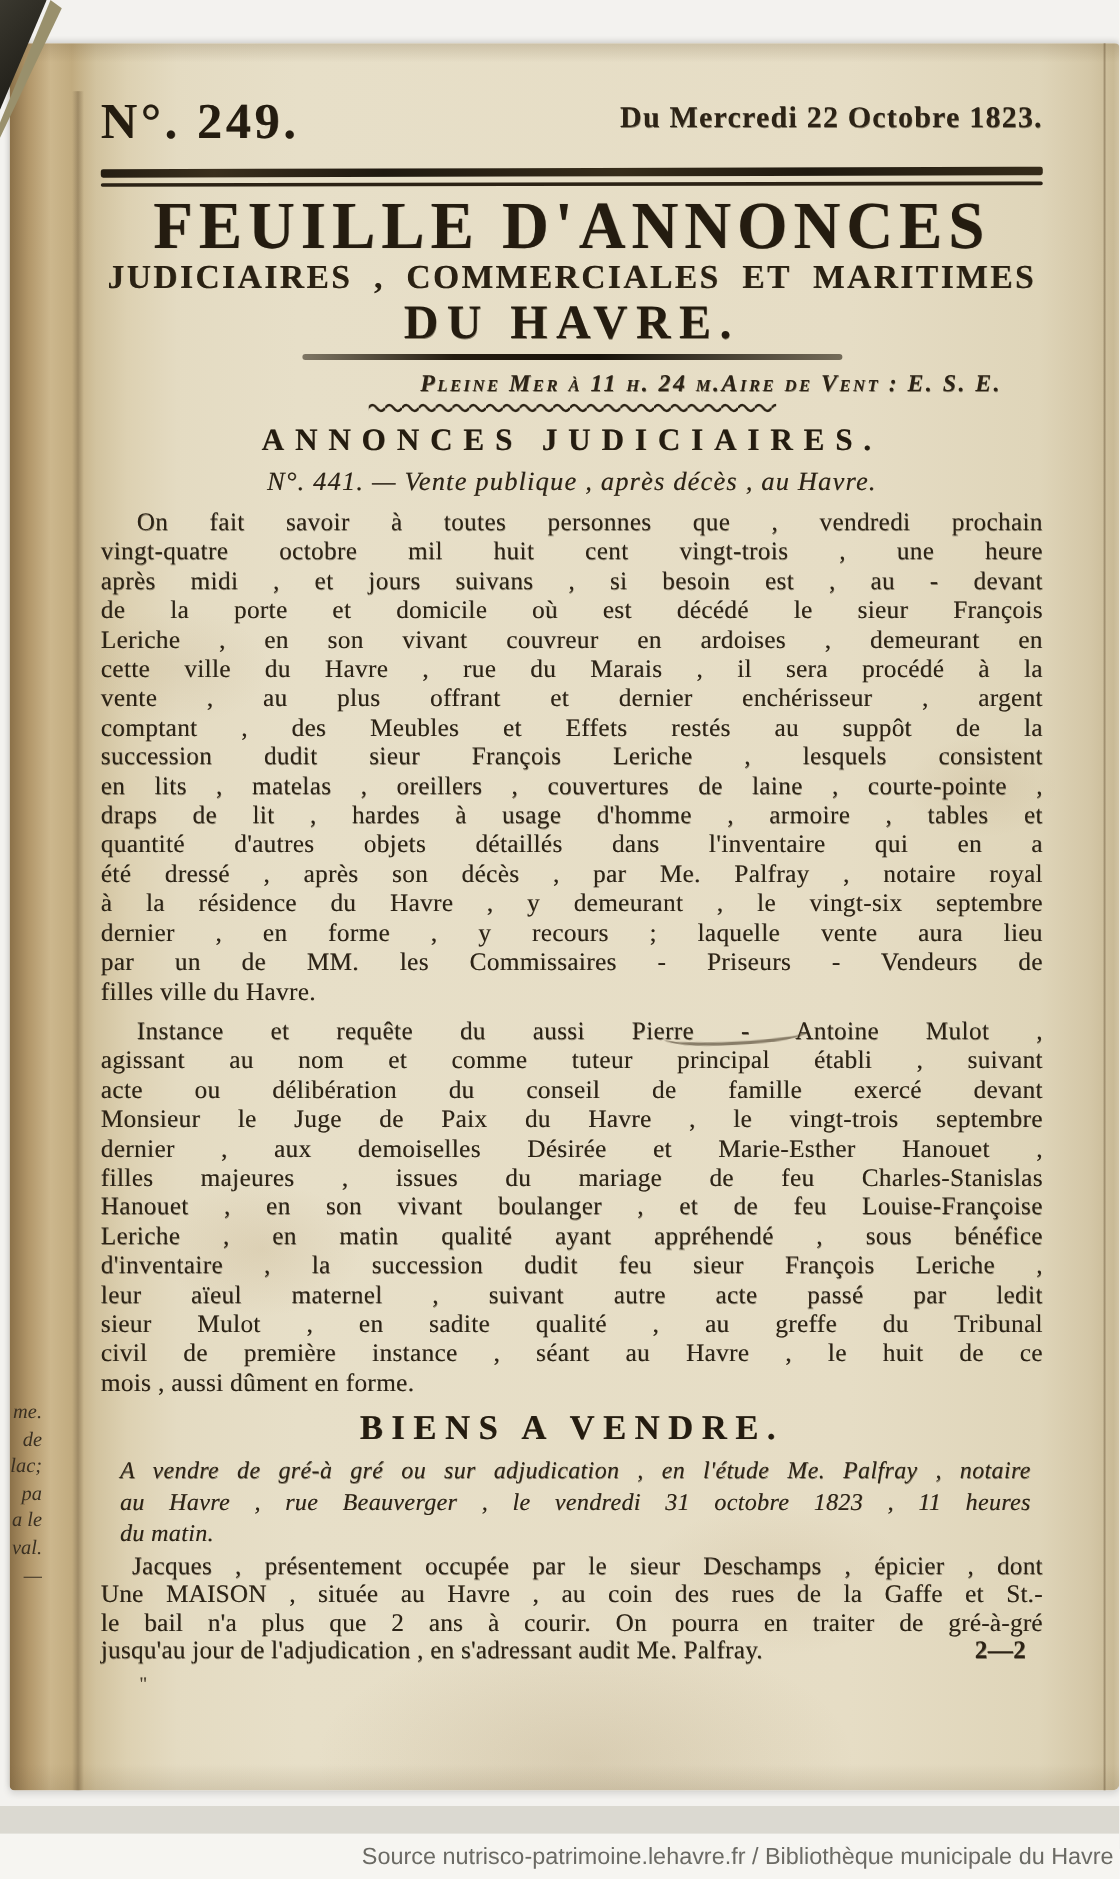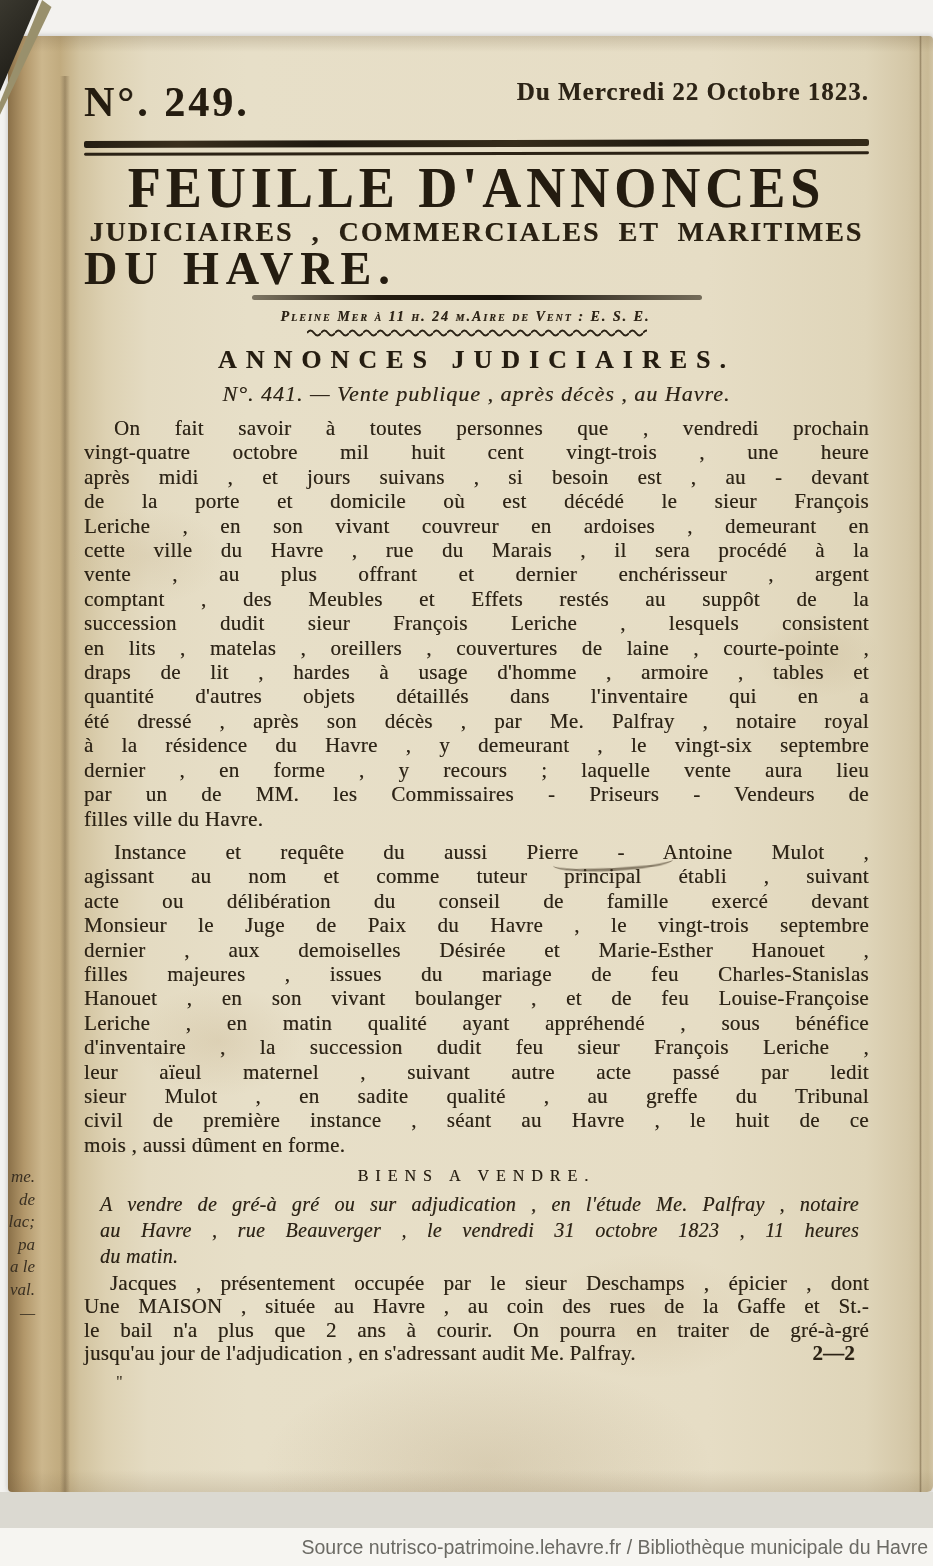--- a/index.html
+++ b/index.html
@@ -42,48 +42,48 @@
              background: linear-gradient(135deg, #3a382f 0%, #201e18 55%, #54503c 100%); }
   .ribbon-stripe { position:absolute; top:0; left:0; width:78px; height:116px;
              clip-path: polygon(0 88%, 54% 0, 66% 6%, 0 99%);
              background: #99906c; }
   
   .content {
     position: absolute; left: 76px; right: 64px; top: 0;
     color: #2c2316;
     text-shadow: 0.35px 0.25px 0.55px rgba(45,35,20,.5);
   }
-  .header-row { display:flex; justify-content:space-between; align-items:flex-start;
+  .header-row { display:flex; justify-content:space-between; align-items:center;
                 padding-top: 42px; }
   .issue-no { font-size: 42px; font-weight: 700; letter-spacing: 3px; color:#241c10; }
   .date-line { font-size: 25px; font-weight: 700; letter-spacing: 1px; padding-bottom: 6px; }
   .rule-thick { height: 7px; margin-top: 14px; transform: rotate(-0.15deg); border-radius:2px;
     background: linear-gradient(90deg,#241d12 0%,#3a2f1d 12%,#1f1910 30%,#362c1a 55%,#201a10 75%,#352b19 100%); }
   .rule-thin { height: 3px; margin-top: 5px; background: #2b2215; transform: rotate(-0.1deg); border-radius:2px; }
   .masthead-title { margin-top: 5px; text-align: center; font-size: 54px; line-height: 56px;
     font-weight: 700; letter-spacing: 5px; color:#241c10; transform: scaleY(1.04); }
   .masthead-sub { text-align: center; font-size: 28px; line-height: 31px; font-weight: 700;
     letter-spacing: 2px; word-spacing: 9px; color:#2a2113; }
-  .masthead-city { text-align: left; font-size: 46px; line-height: 38px; font-weight: 700;
+  .masthead-city { text-align: center; font-size: 40px; line-height: 38px; font-weight: 700;
     letter-spacing: 7px; margin-top: 3px; color:#241c10; }
   .short-rule { width: 450px; height: 5px; margin: 7px auto 0 auto; border-radius: 3px;
     background: linear-gradient(90deg, rgba(40,32,18,.55), #241c10 28%, #17120a 55%, rgba(40,32,18,.6)); }
-  .tide-row { display:flex; justify-content:center; padding: 9px 34px 0 12px;
+  .tide-row { display:flex; justify-content:flex-end; padding: 9px 34px 0 12px;
     font-style: italic; font-weight: 700; font-variant: small-caps;
-    font-size: 14px; letter-spacing: 2px; }
+    font-size: 20px; letter-spacing: 2px; }
   .wave-wrap { text-align:center; margin-top: 3px; line-height:0; }
   .h-annonces { text-align:center; margin-top: 7px; font-size: 26px; font-weight: 700;
     letter-spacing: 9px; color:#241c10; }
   .notice-title { text-align:center; margin-top: 6px; font-style: italic; font-size: 22px;
     letter-spacing: 1px; }
   .para { margin-top: 9px; font-size: 21px; line-height: 24.4px; letter-spacing: .3px; }
   .para .tline { text-align: justify; text-align-last: justify; -moz-text-align-last: justify; }
   .para .tline:first-child { padding-left: 30px; }
   .para .tline:last-child { text-align-last: left; -moz-text-align-last: left; }
-  .h-biens { text-align:center; margin-top: 10px; font-size: 16px; font-weight: 400;
+  .h-biens { text-align:center; margin-top: 10px; font-size: 29px; font-weight: 700;
     letter-spacing: 7px; color:#241c10; }
   .notice-block { margin-top: 6px; padding: 0 10px 0 16px; font-style: italic;
     font-size: 20px; line-height: 26px; letter-spacing: .3px; }
   .notice-block .tline { text-align: justify; text-align-last: justify; -moz-text-align-last: justify; }
   .notice-block .tline:last-child { text-align-last: left; -moz-text-align-last: left; }
   .maison { margin-top: 3px; font-size: 21px; line-height: 23.3px; letter-spacing: .2px; }
   .maison .tline { text-align: justify; text-align-last: justify; -moz-text-align-last: justify; }
   .maison .tline:first-child { padding-left: 26px; }
   .last-line-row { display:flex; justify-content:space-between; font-size: 21px;
     line-height: 23.3px; letter-spacing:.2px; }
@@ -91,21 +91,21 @@
   .stray-mark { padding-left: 32px; margin-top: 8px; font-size: 16px; color: rgba(44,35,22,.75); }
   
   .smudge { position:absolute; left: 545px; top: 818px; width: 120px; height: 14px;
     border-bottom: 3px solid rgba(58,46,28,.55); border-radius: 50%;
     transform: rotate(-3deg); filter: blur(.4px); }
   
   .margin-frags { position:absolute; left: 0; top: 1130px; width: 27px;
     font-style: italic; font-size: 17px; line-height: 22.6px; text-align: right;
     color: #3a3022; text-shadow: none; }
   
-  .footer-area { position:absolute; left:0; right:0; bottom:0; height: 74px; }
+  .footer-area { position:absolute; left:0; right:0; bottom:0; height: 61px; }
   .footer-shadow { position:absolute; top:0; left:0; right:0; height: 36px; background:#dbd9d1; }
   .footer-caption { position:absolute; bottom:0; left:0; right:0; height: 38px;
     background:#f6f5f1; display:flex; align-items:center; justify-content:flex-end;
     font-family: "Liberation Sans", sans-serif; font-size: 19.5px; color:#6b6a64;
     padding-right: 5px; box-sizing: border-box; }
 </style>
 </head>
 <body>
 
 <div class="screen">

